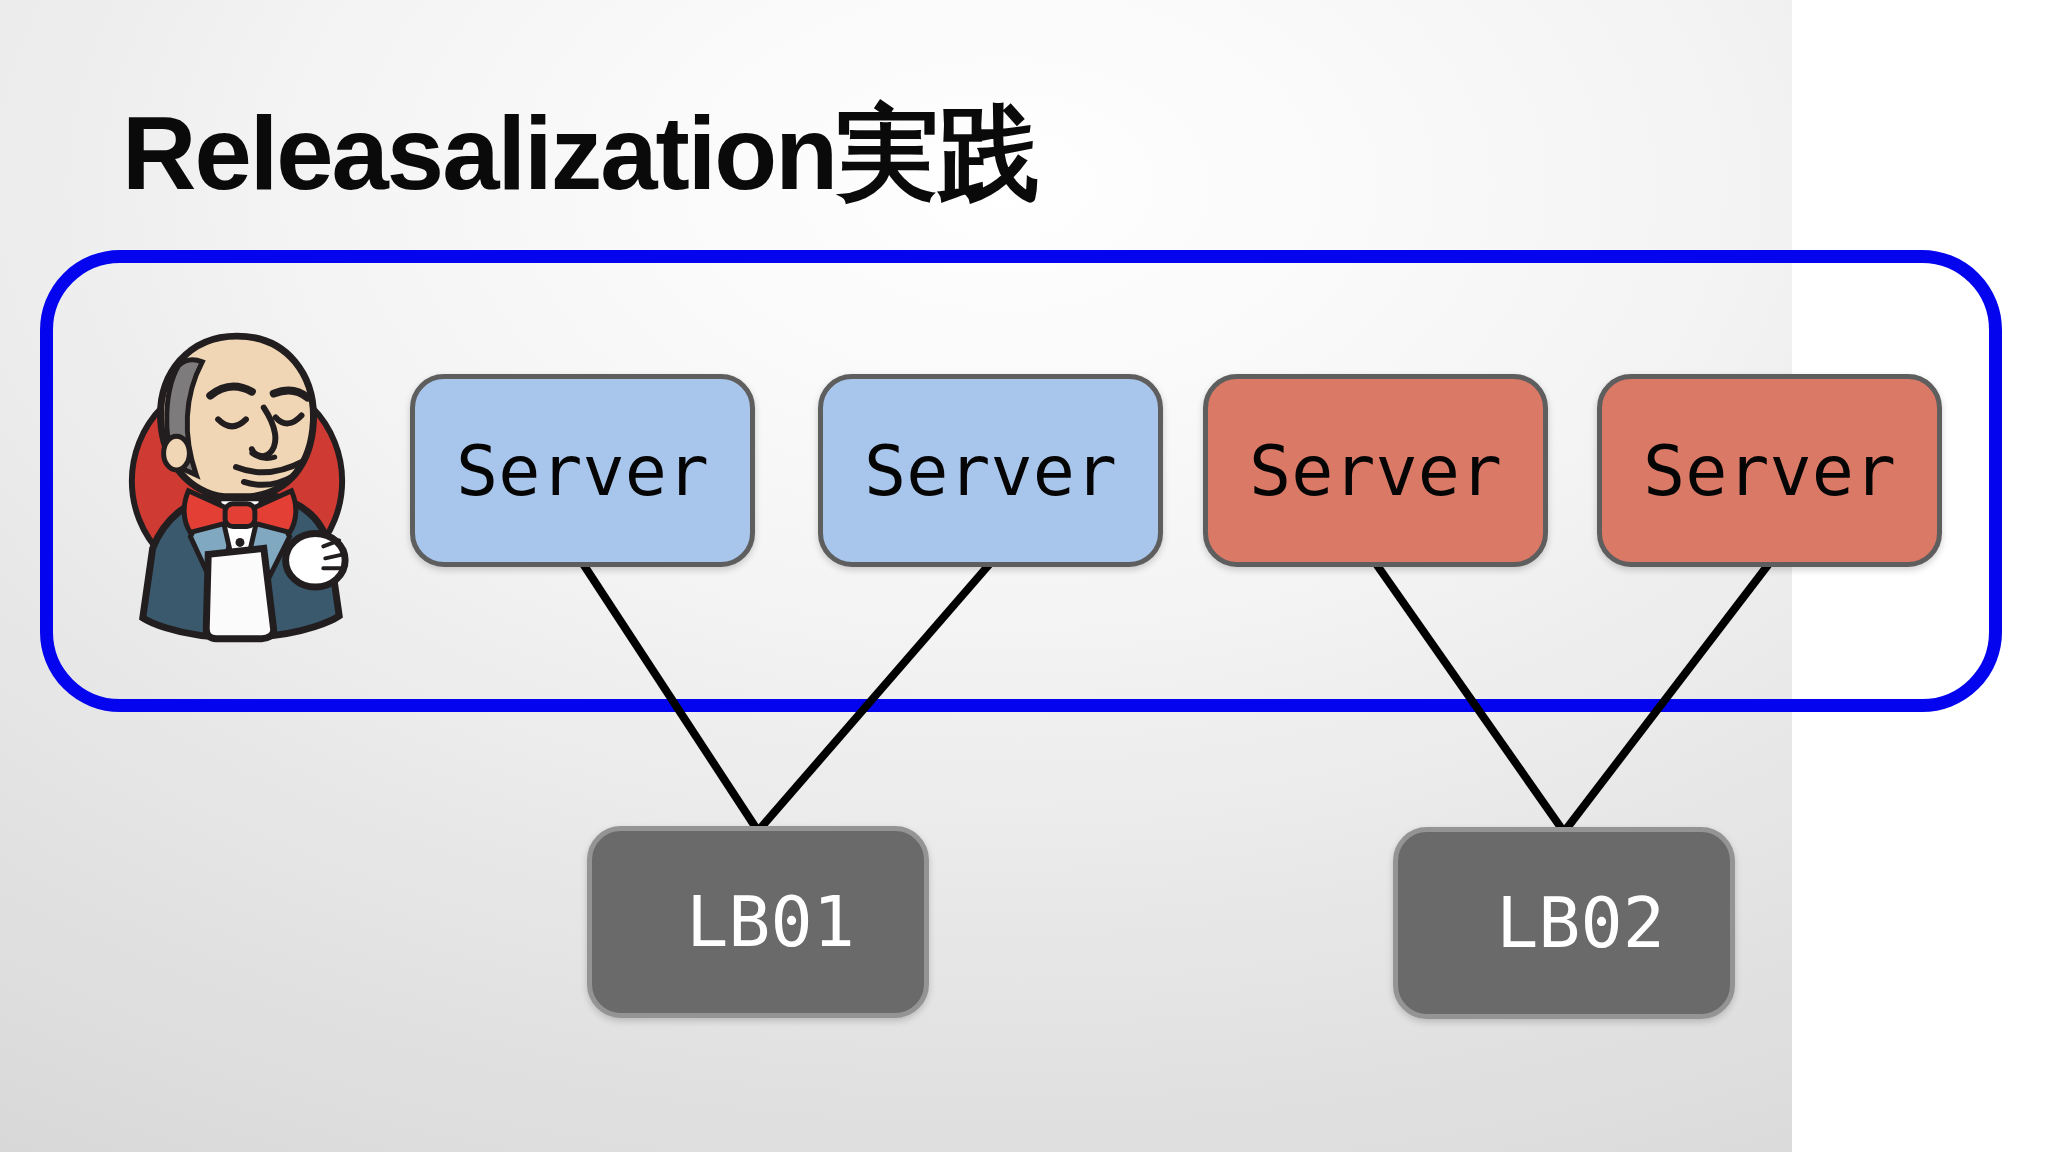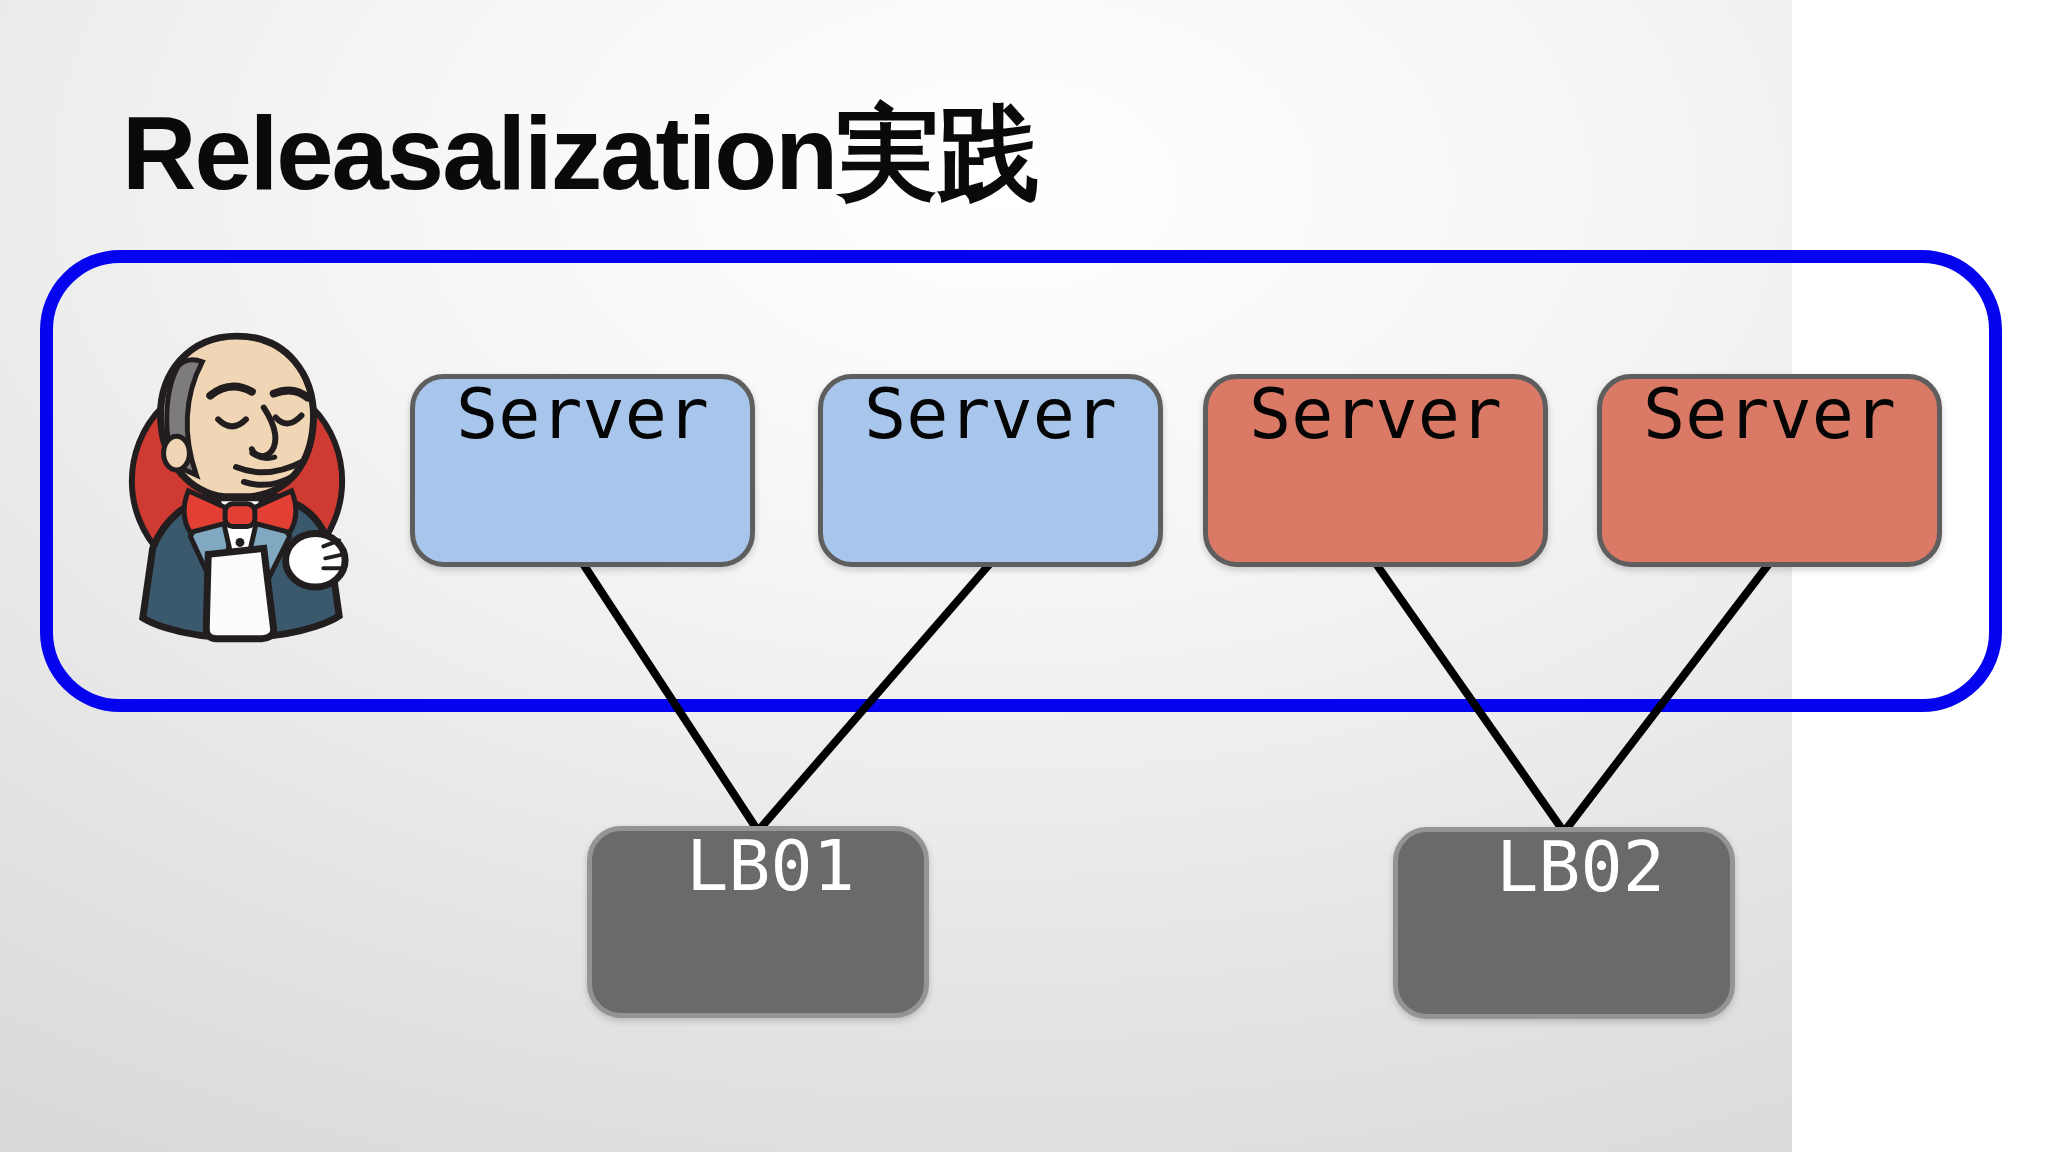--- a/index.html
+++ b/index.html
@@ -29,21 +29,21 @@
   .logo {
     position: absolute; left: 60px; top: 40px;
     width: 248px; height: 340px;
   }
   #connectors {
     position: absolute; left: 0; top: 0; z-index: 2;
     pointer-events: none;
   }
   .node {
     position: absolute; box-sizing: border-box;
-    display: flex; justify-content: center;
+    display: flex; align-items: center; justify-content: center;
     border-radius: 34px; z-index: 3;
     font-family: "DejaVu Sans Mono", "Liberation Mono", monospace;
     font-size: 70px; line-height: 1;
     box-shadow: 0 3px 7px rgba(0,0,0,0.18);
   }
   .server {
     width: 345px; height: 193px;
     border: 5px solid var(--node-border, #5e5e5e);
     color: #050505;
   }

